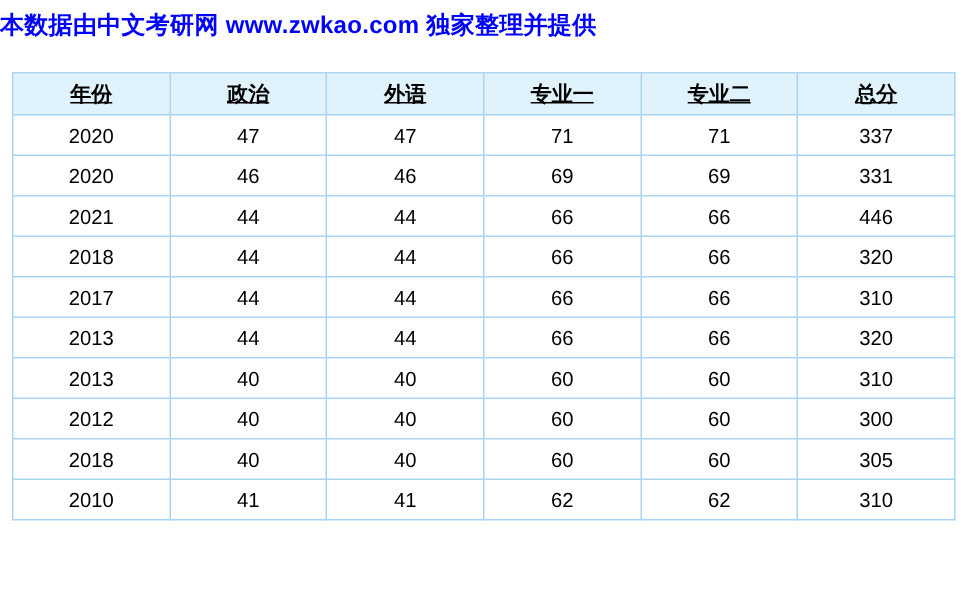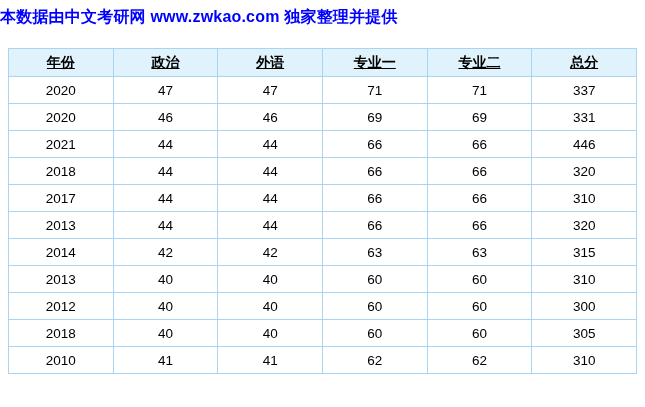--- a/index.html
+++ b/index.html
@@ -114,28 +114,20 @@
       </tr>
       <tr>
         <td>2013</td>
         <td>44</td>
         <td>44</td>
         <td>66</td>
         <td>66</td>
         <td>320</td>
       </tr>
       <tr>
-        <td>2014</td>
-        <td>42</td>
-        <td>42</td>
-        <td>63</td>
-        <td>63</td>
-        <td>315</td>
-      </tr>
-      <tr>
         <td>2013</td>
         <td>40</td>
         <td>40</td>
         <td>60</td>
         <td>60</td>
         <td>310</td>
       </tr>
       <tr>
         <td>2012</td>
         <td>40</td>

